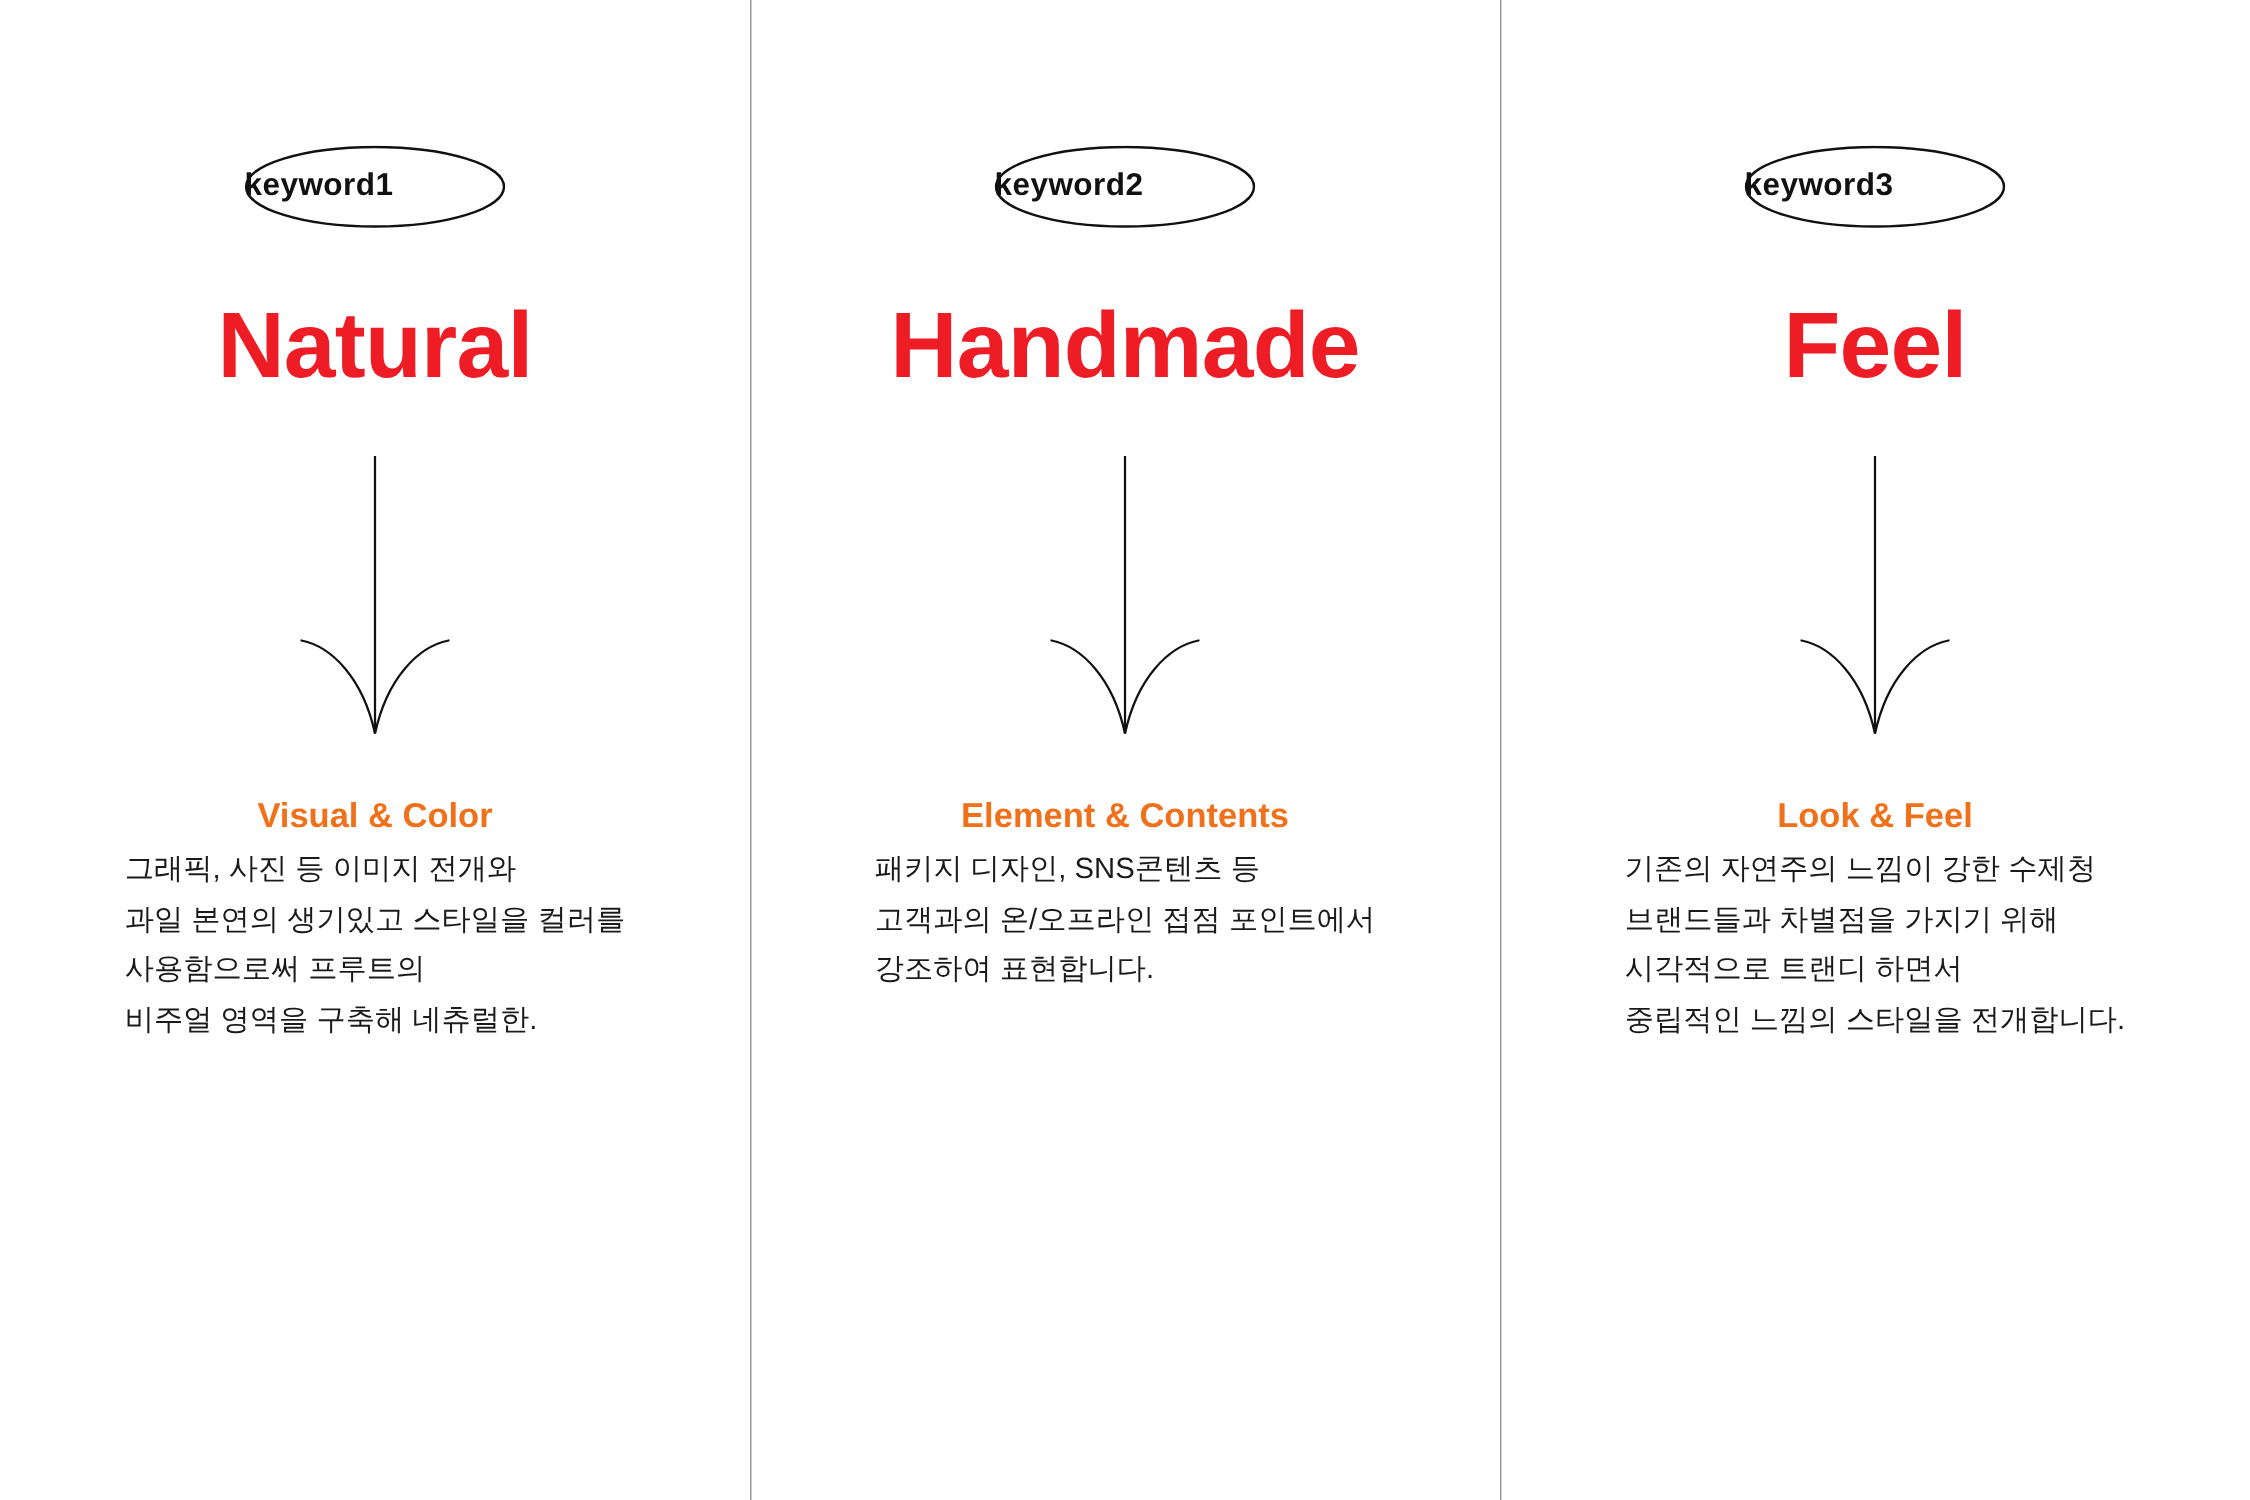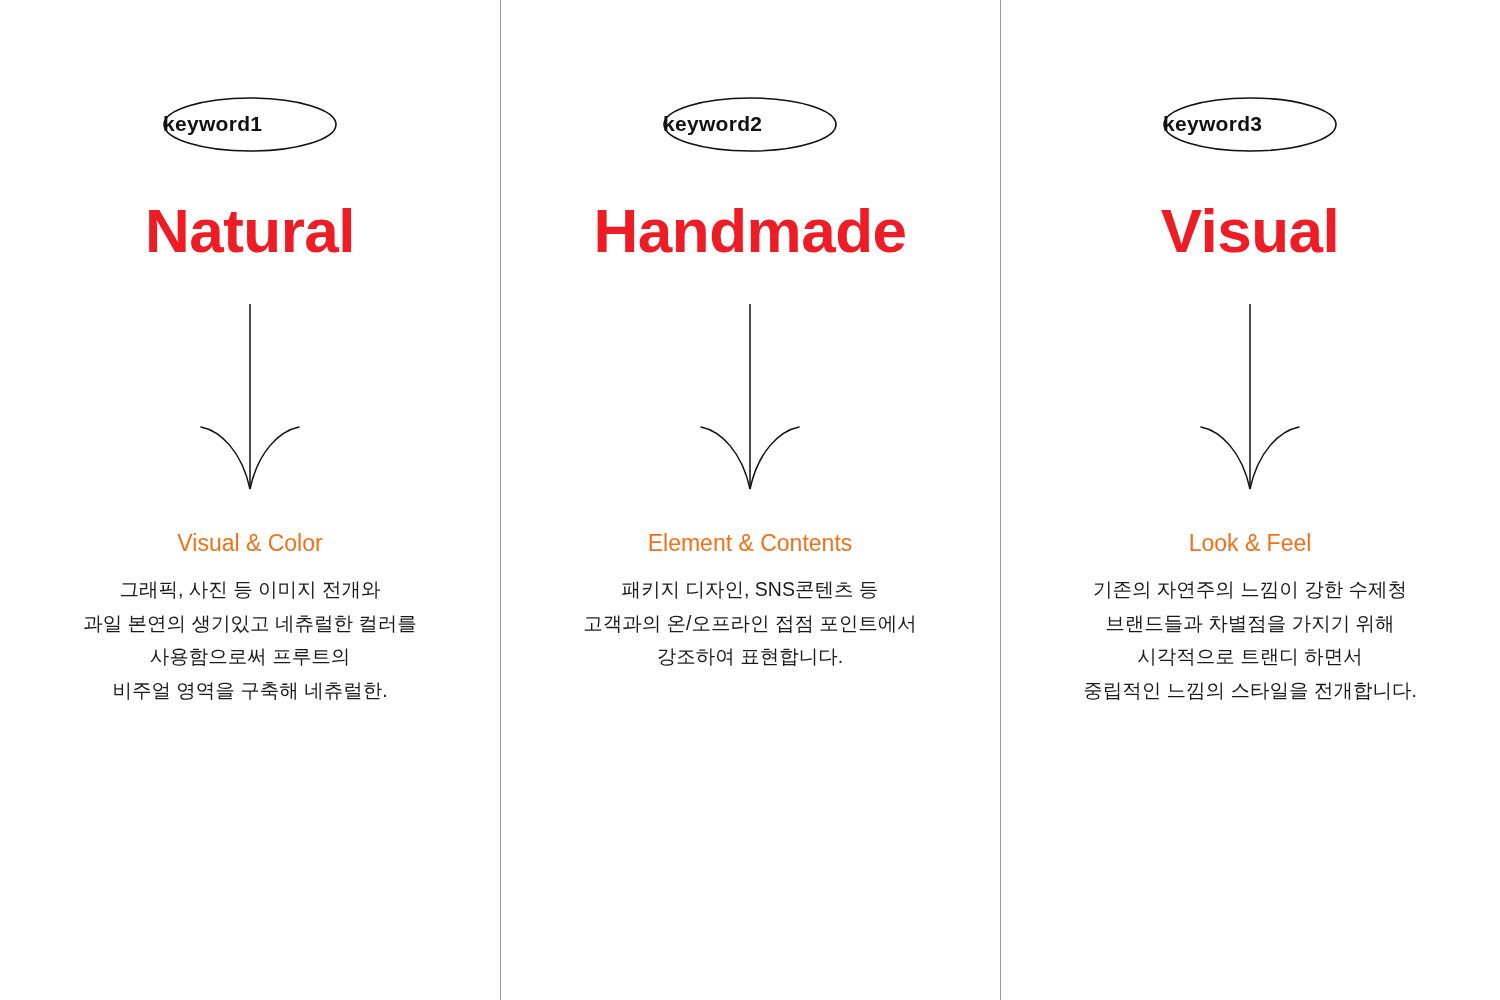--- a/index.html
+++ b/index.html
@@ -86,32 +86,32 @@
     height: 190px;
     display: flex;
     align-items: flex-start;
     justify-content: center;
   }
 
   
   .subhead {
     margin-top: 36px;
     font-size: 23px;
-    font-weight: normal;
+    font-weight: bold;
     color: #f1701a;
     text-align: center;
   }
 
   
   .body-copy {
-    margin-top: 16px;
+    margin-top: 6px;
     font-size: 19.5px;
     line-height: 1.72;
     color: #1a1a1a;
-    text-align: center;
+    text-align: left;
     max-width: 420px;
   }
   .body-copy div {
     white-space: nowrap;
   }
 </style>
 </head>
 <body>
 
 <div class="board">
@@ -135,21 +135,21 @@
       <svg width="110" height="190" viewBox="0 0 110 190">
         <path d="M55 0 L55 185" fill="none" stroke="#111111" stroke-width="1.5"></path>
         <path d="M6 123 C 26 127, 47 148, 55 185 C 63 148, 84 127, 104 123" fill="none" stroke="#111111" stroke-width="1.5" stroke-linecap="round"></path>
       </svg>
     </div>
 
     <div class="subhead">Visual &amp; Color</div>
 
     <div class="body-copy">
       <div>그래픽, 사진 등 이미지 전개와</div>
-      <div>과일 본연의 생기있고 네츄럴한 컬러를</div>
+      <div>과일 본연의 생기있고 스타일을 컬러를</div>
       <div>사용함으로써 프루트의</div>
       <div>비주얼 영역을 구축해 네츄럴한.</div>
     </div>
   </div>
 
   <div class="column">
     <div class="keyword-wrap">
       <div class="keyword-pill">
         <svg width="174" height="55" viewBox="0 0 174 55">
           <ellipse cx="87" cy="27.5" rx="86" ry="26.5" fill="none" stroke="#111111" stroke-width="1.6"></ellipse>
@@ -179,21 +179,21 @@
   <div class="column">
     <div class="keyword-wrap">
       <div class="keyword-pill">
         <svg width="174" height="55" viewBox="0 0 174 55">
           <ellipse cx="87" cy="27.5" rx="86" ry="26.5" fill="none" stroke="#111111" stroke-width="1.6"></ellipse>
         </svg>
         <span class="keyword-label">keyword3</span>
       </div>
     </div>
 
-    <div class="headline">Visual</div>
+    <div class="headline">Feel</div>
 
     <div class="arrow-wrap">
       <svg width="110" height="190" viewBox="0 0 110 190">
         <path d="M55 0 L55 185" fill="none" stroke="#111111" stroke-width="1.5"></path>
         <path d="M6 123 C 26 127, 47 148, 55 185 C 63 148, 84 127, 104 123" fill="none" stroke="#111111" stroke-width="1.5" stroke-linecap="round"></path>
       </svg>
     </div>
 
     <div class="subhead">Look &amp; Feel</div>
 

